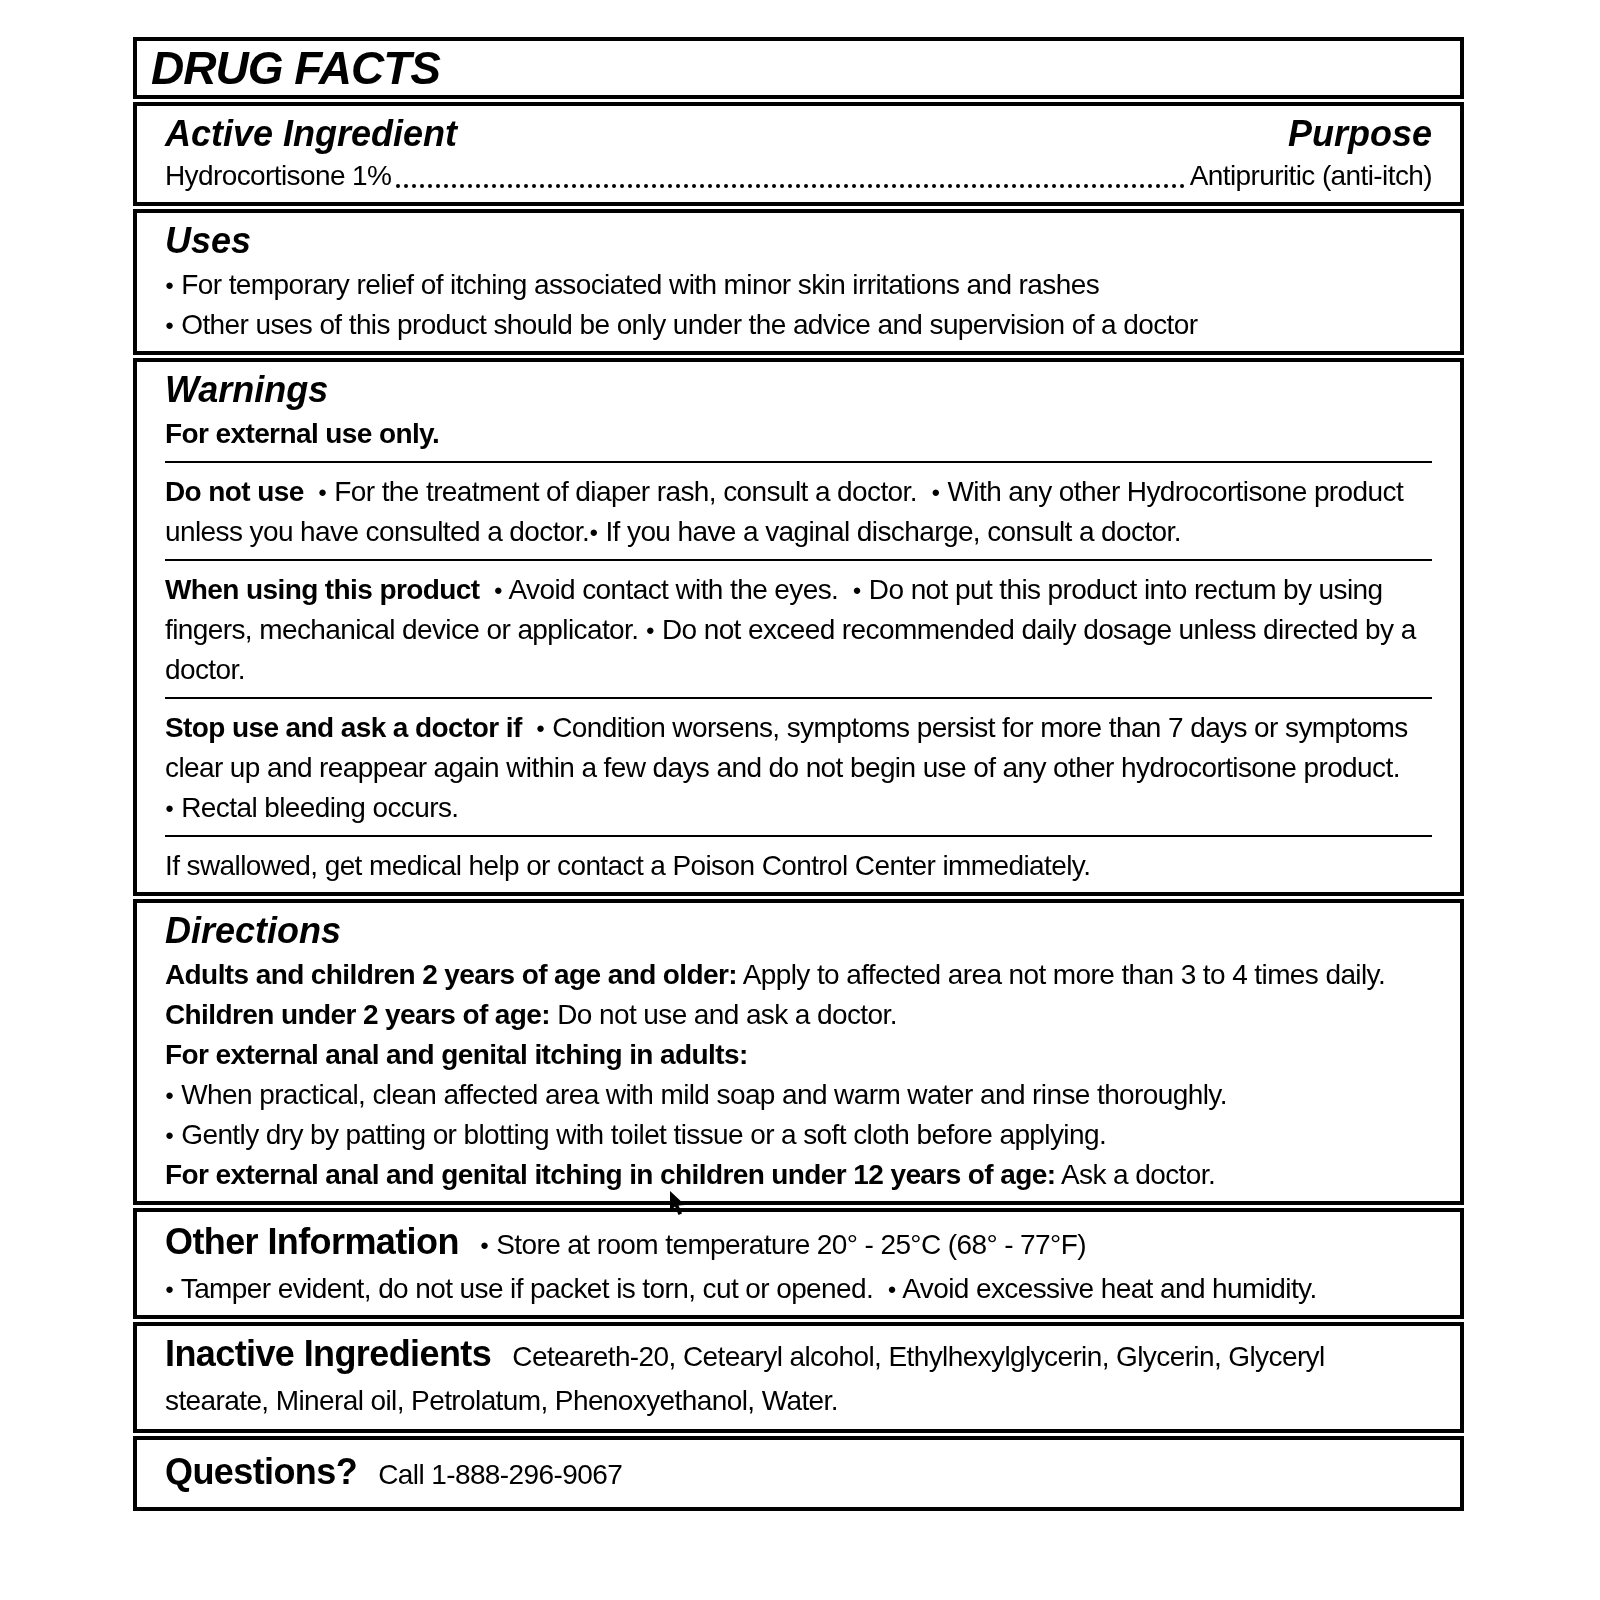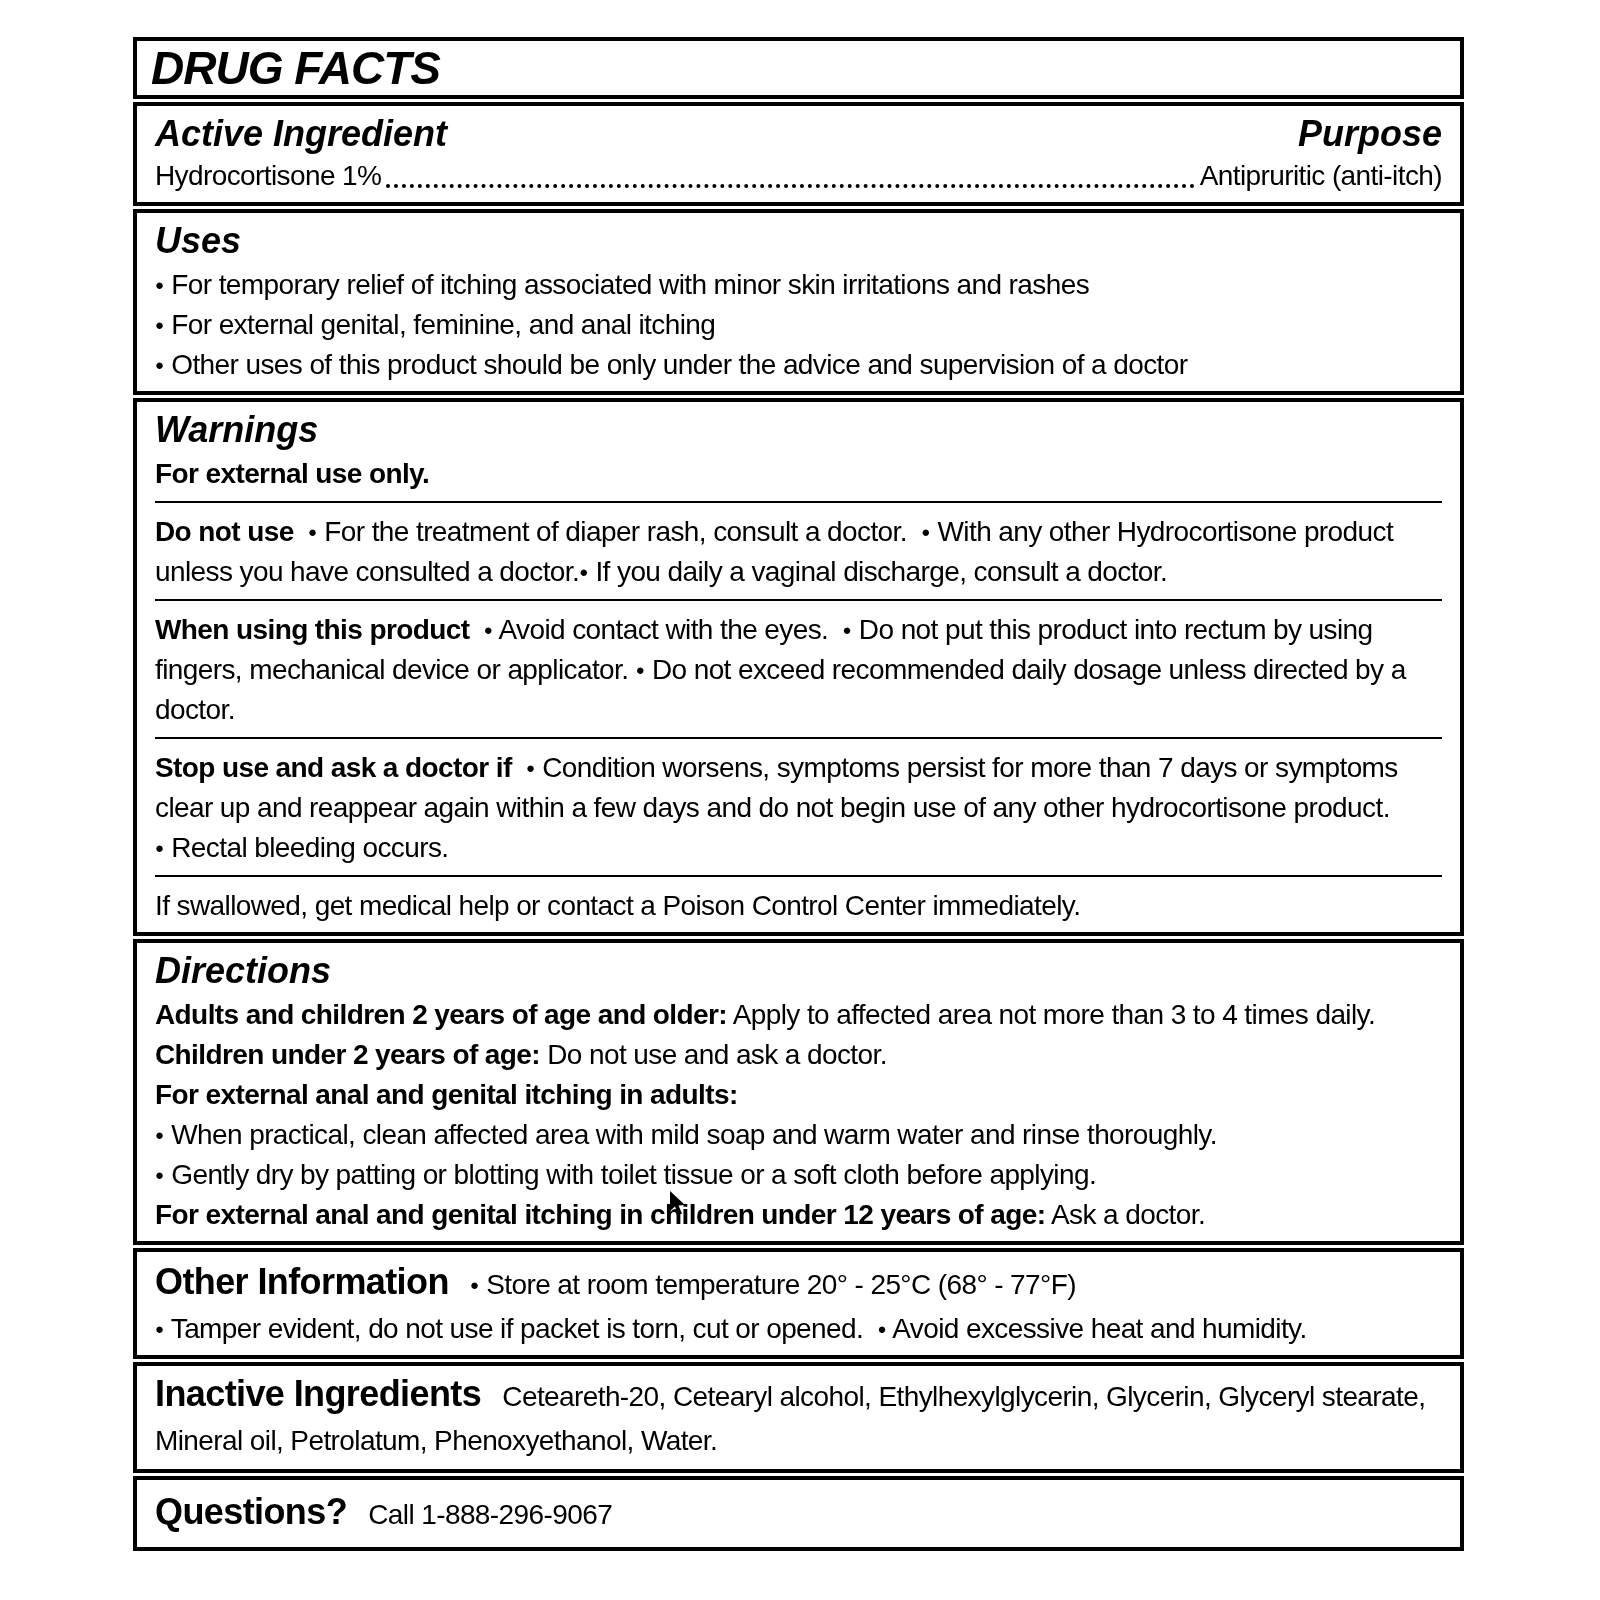--- a/index.html
+++ b/index.html
@@ -3,21 +3,21 @@
 <meta charset="utf-8">
 <style>
   html, body { margin:0; padding:0; }
   body {
     width:1600px; height:1600px; background:#ffffff; color:#000;
     font-family:"Liberation Sans", sans-serif; position:relative; overflow:hidden;
   }
   .label { position:absolute; left:133px; top:37px; width:1331px; }
   .box {
     border:4px solid #000; background:#fff; margin-bottom:3px;
-    padding:6px 18px; box-sizing:border-box;
+    padding:6px 28px; box-sizing:border-box;
   }
   .header-box { padding:2px 14px; }
   .title {
     font-style:italic; font-weight:bold; font-size:46px; line-height:50px;
     margin:0; letter-spacing:-1px;
   }
   .h2 { font-style:italic; font-weight:bold; font-size:36px; line-height:44px; }
   .h2i { font-weight:bold; font-size:36px; margin-right:14px; }
   .sechead {
     font-style:italic; font-weight:bold; font-size:36px; line-height:44px;
@@ -54,40 +54,36 @@
   </section>
 
   <section class="box">
     <span class="sechead">Uses</span>
     <div class="t">
       <span class="dot">●</span>
       <span>For temporary relief of itching associated with minor skin irritations and rashes</span>
     </div>
     <div class="t">
       <span class="dot">●</span>
-      <span>For external genital, feminine, and anal itching</span>
-    </div>
-    <div class="t">
-      <span class="dot">●</span>
       <span>Other uses of this product should be only under the advice and supervision of a doctor</span>
     </div>
   </section>
 
   <section class="box">
     <span class="sechead">Warnings</span>
     <div class="t lead">For external use only.</div>
     <div class="sep"></div>
 
     <p class="t">
       <span class="lead">Do not use</span>&nbsp;
       <span class="dot">●</span>
       <span>For the treatment of diaper rash, consult a doctor.</span>&nbsp;
       <span class="dot">●</span>
       <span>With any other Hydrocortisone product unless you have consulted a doctor.</span><span class="dot">●</span>
-      <span>If you daily a vaginal discharge, consult a doctor.</span>
+      <span>If you have a vaginal discharge, consult a doctor.</span>
     </p>
     <div class="sep"></div>
 
     <p class="t">
       <span class="lead">When using this product</span>&nbsp;
       <span class="dot">●</span>
       <span>Avoid contact with the eyes.</span>&nbsp;
       <span class="dot">●</span>
       <span>Do not put this product into rectum by using fingers, mechanical device or applicator.</span>
       <span class="dot">●</span>

